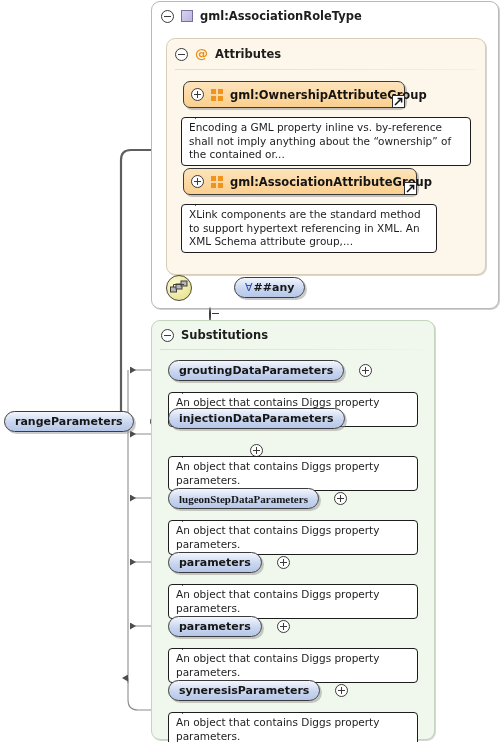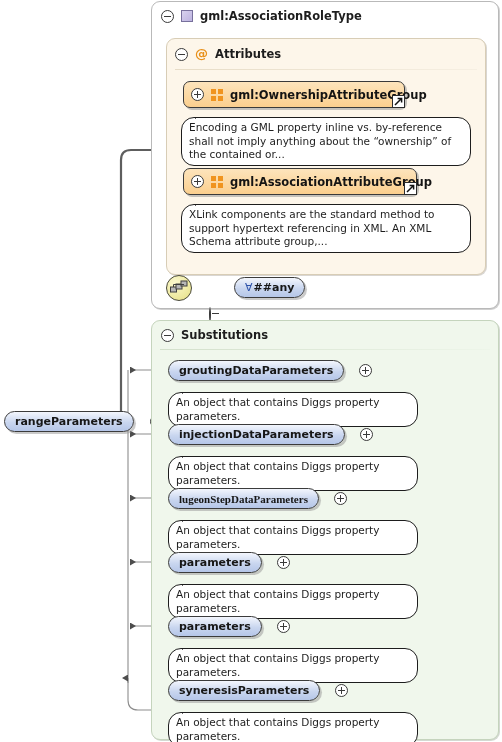--- a/index.html
+++ b/index.html
@@ -140,21 +140,21 @@
     width: 13px; height: 13px;
     background: #ffffff;
     border: 1px solid #2b2b2b;
     box-sizing: border-box;
   }
   .ext-link svg { display:block; }
 
   
   .balloon {
     border: 1px solid #1d1d1d;
-    border-radius: 13px;
+    border-radius: 4px;
     background: #ffffff;
     box-sizing: border-box;
     padding: 3px 7px 3px 7px;
     font-size: 10.5px;
     line-height: 13.5px;
     color: #1d1d1d;
   }
   .balloon .notch {
     position: absolute;
     left: 13px; top: -6px;
@@ -196,21 +196,21 @@
     font-weight: bold;
     color: #171717;
     white-space: nowrap;
     box-shadow: 2px 2px 0 0 rgba(150,150,150,0.5);
   }
   .pill .forall { color:#2b50a8; font-weight:normal; margin-right:1px; }
 
   
   #substitutions-panel {
     left: 151px; top: 320px;
-    width: 348px; height: 420px;
+    width: 284px; height: 420px;
     background: #f0f7ec;
     border: 1px solid #c5d4bd;
     border-radius: 9px;
     box-sizing: border-box;
     box-shadow: 1px 1px 0 0 rgba(160,170,155,0.45);
   }
   #substitutions-panel .divider {
     position: absolute;
     left: 8px; right: 8px; top: 28px;
     height: 1px;
@@ -333,21 +333,21 @@
         <i></i>
       </span>
     <span class="ag-label">gml:AssociationAttributeGroup</span>
     <span class="ext-link">
       <svg width="11" height="11" viewBox="0 0 11 11">
         <path d="M2,9 L8,3 M4.6,2.6 L8.6,2.6 L8.6,6.6" stroke="#111" stroke-width="1.5" fill="none"></path>
       </svg>
     </span>
   </div>
 
-  <div class="abs balloon" style="left:14px; top:165px; width:290px;">
+  <div class="abs balloon" style="left:14px; top:165px; width:256px;">
     <span class="notch"></span>
     <span>XLink components are the standard method to support hypertext referencing in XML. An XML Schema attribute group,...</span>
   </div>
 </div>
 
 
 <div class="abs seq-circle" style="left:166px; top:275px;">
   <svg width="24" height="24" viewBox="0 0 24 24" style="display:block;">
     <g stroke="#3f3f3f" stroke-width="1" fill="#b7b7b7">
       <rect x="3.5" y="11" width="6" height="5"></rect>
@@ -376,21 +376,21 @@
     <div class="pill">
       <span>groutingDataParameters</span>
     </div>
     <span class="circ plus"></span>
   </div>
   <div class="abs balloon" style="left:16px; top:71px; width:250px;">
     <span class="notch"></span>
     <span>An object that contains Diggs property parameters.</span>
   </div>
 
-  <div class="abs sub-elem" style="left:16px; top:103px;">
+  <div class="abs sub-elem" style="left:16px; top:87px;flex-direction:column;">
     <div class="pill">
       <span>injectionDataParameters</span>
     </div>
     <span class="circ plus"></span>
   </div>
   <div class="abs balloon" style="left:16px; top:135px; width:250px;">
     <span class="notch"></span>
     <span>An object that contains Diggs property parameters.</span>
   </div>
 

